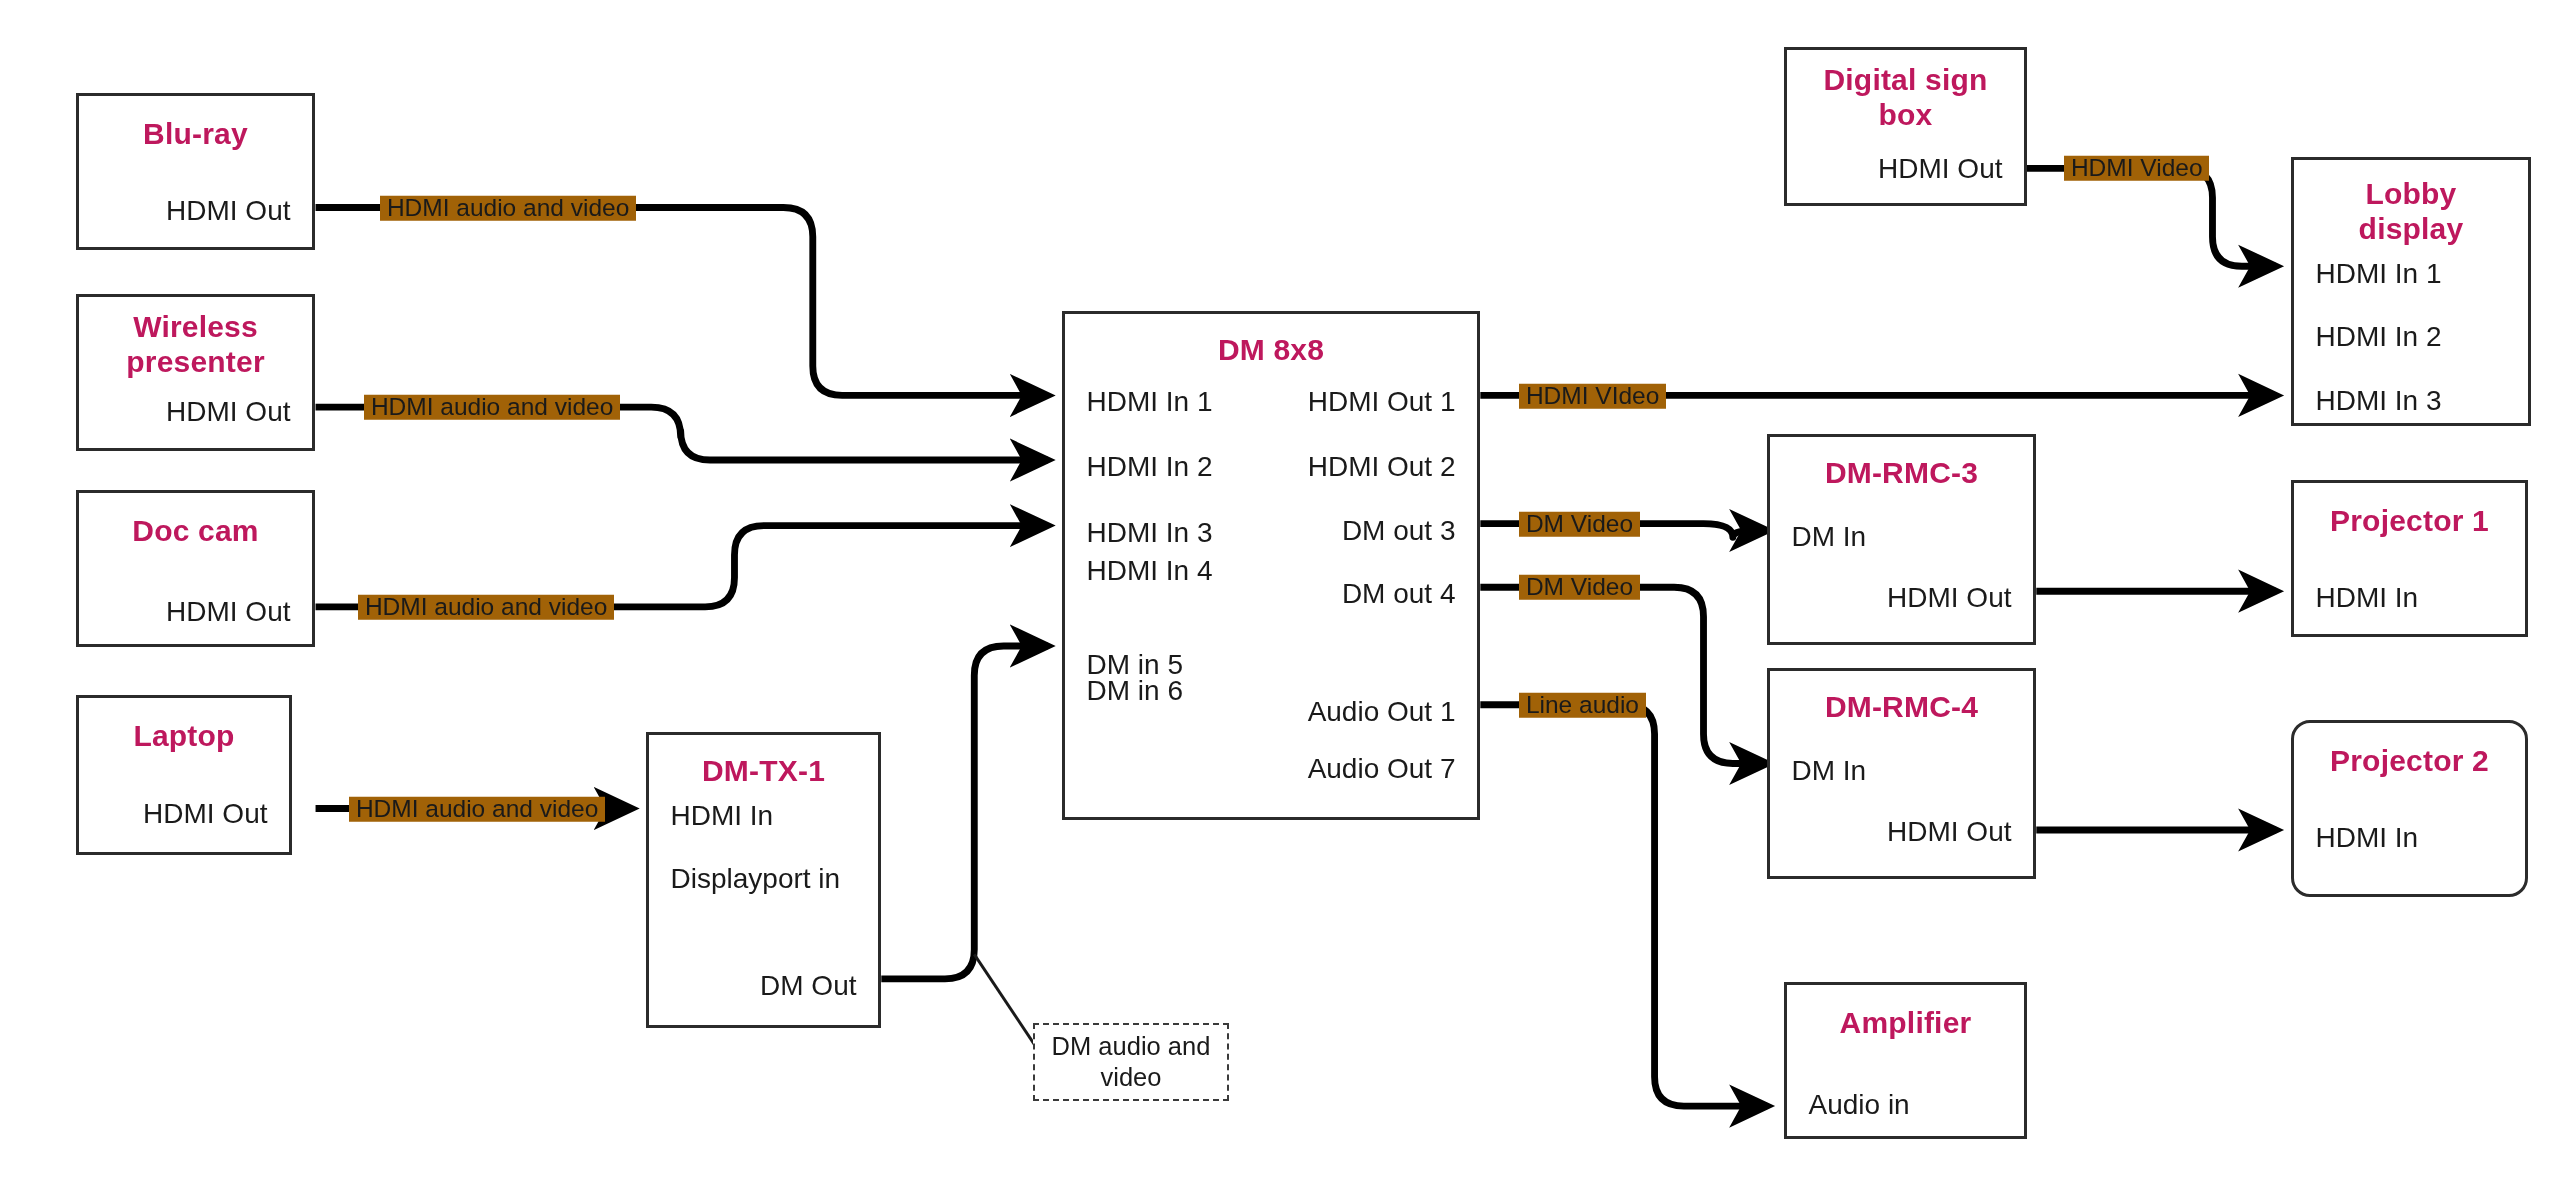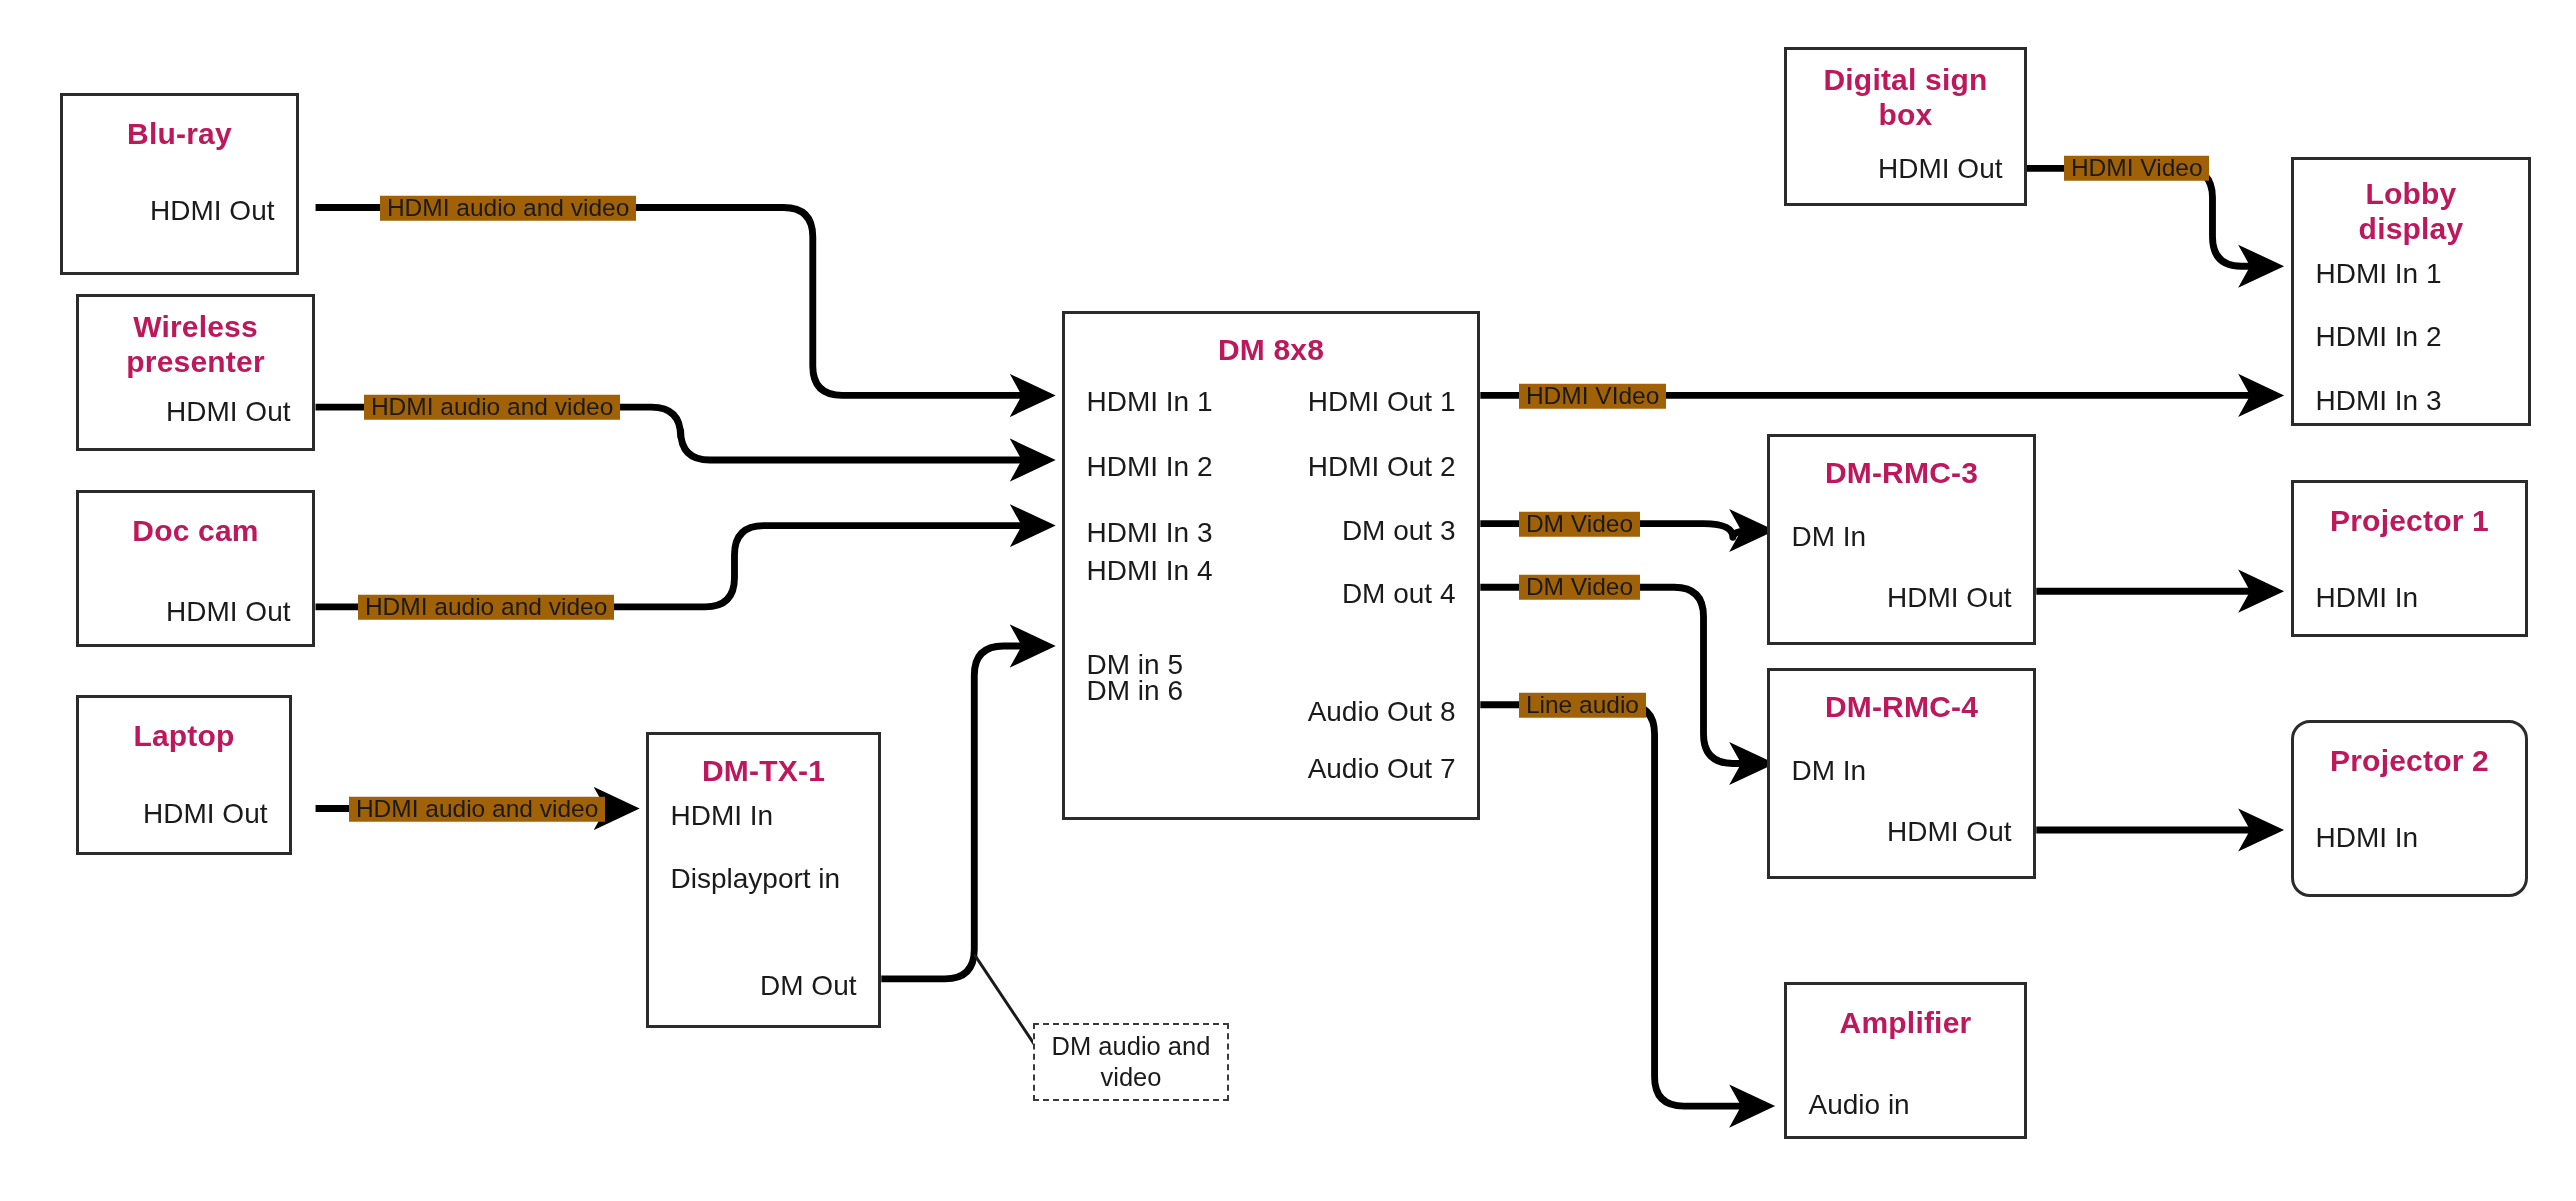--- a/index.html
+++ b/index.html
@@ -122,21 +122,21 @@
   <span class="wire-label" style="left:380px; top:208px;">HDMI audio and video</span>
   <span class="wire-label" style="left:364px; top:407px;">HDMI audio and video</span>
   <span class="wire-label" style="left:358px; top:607px;">HDMI audio and video</span>
   <span class="wire-label" style="left:349px; top:809px;">HDMI audio and video</span>
   <span class="wire-label" style="left:2064px; top:168px;">HDMI Video</span>
   <span class="wire-label" style="left:1519px; top:396px;">HDMI VIdeo</span>
   <span class="wire-label" style="left:1519px; top:524px;">DM Video</span>
   <span class="wire-label" style="left:1519px; top:587px;">DM Video</span>
   <span class="wire-label" style="left:1519px; top:705px;">Line audio</span>
 
-  <div class="node" style="left:60px; top:93px; width:239px; height:182px;">
+  <div class="node" style="left:76px; top:93px; width:239px; height:157px;">
     <div class="node-title" style="top:19.6px;">Blu-ray</div>
     <div class="port right" style="top:101px;">HDMI Out</div>
   </div>
 
   <div class="node" style="left:76px; top:294px; width:239px; height:157px;">
     <div class="node-title" style="top:11.7px; white-space:pre-line;">Wireless
 presenter</div>
     <div class="port right" style="top:101px;">HDMI Out</div>
   </div>
 
@@ -165,21 +165,21 @@
     <div class="port left" style="top:205px;">HDMI In 3</div>
 
     <div class="port left" style="top:243px;">HDMI In 4</div>
     <div class="port left" style="top:325px;margin-top:12px;">DM in 5</div>
     <div class="port left" style="top:363px;">DM in 6</div>
 
     <div class="port right" style="top:74px;">HDMI Out 1</div>
     <div class="port right" style="top:139px;">HDMI Out 2</div>
     <div class="port right" style="top:203px;">DM out 3</div>
     <div class="port right" style="top:266px;">DM out 4</div>
-    <div class="port right" style="top:384px;">Audio Out 8</div>
+    <div class="port right" style="top:384px;">Audio Out 1</div>
     <div class="port right" style="top:441px;">Audio Out 7</div>
   </div>
 
   <div class="note-box" style="left:1033px; top:1023px; width:196px; height:78px;">
     <span class="note-text">DM audio and video</span>
   </div>
 
   <div class="node" style="left:1784px; top:47px; width:243px; height:159px;">
     <div class="node-title" style="top:11.7px; white-space:pre-line;">Digital sign
 box</div>

